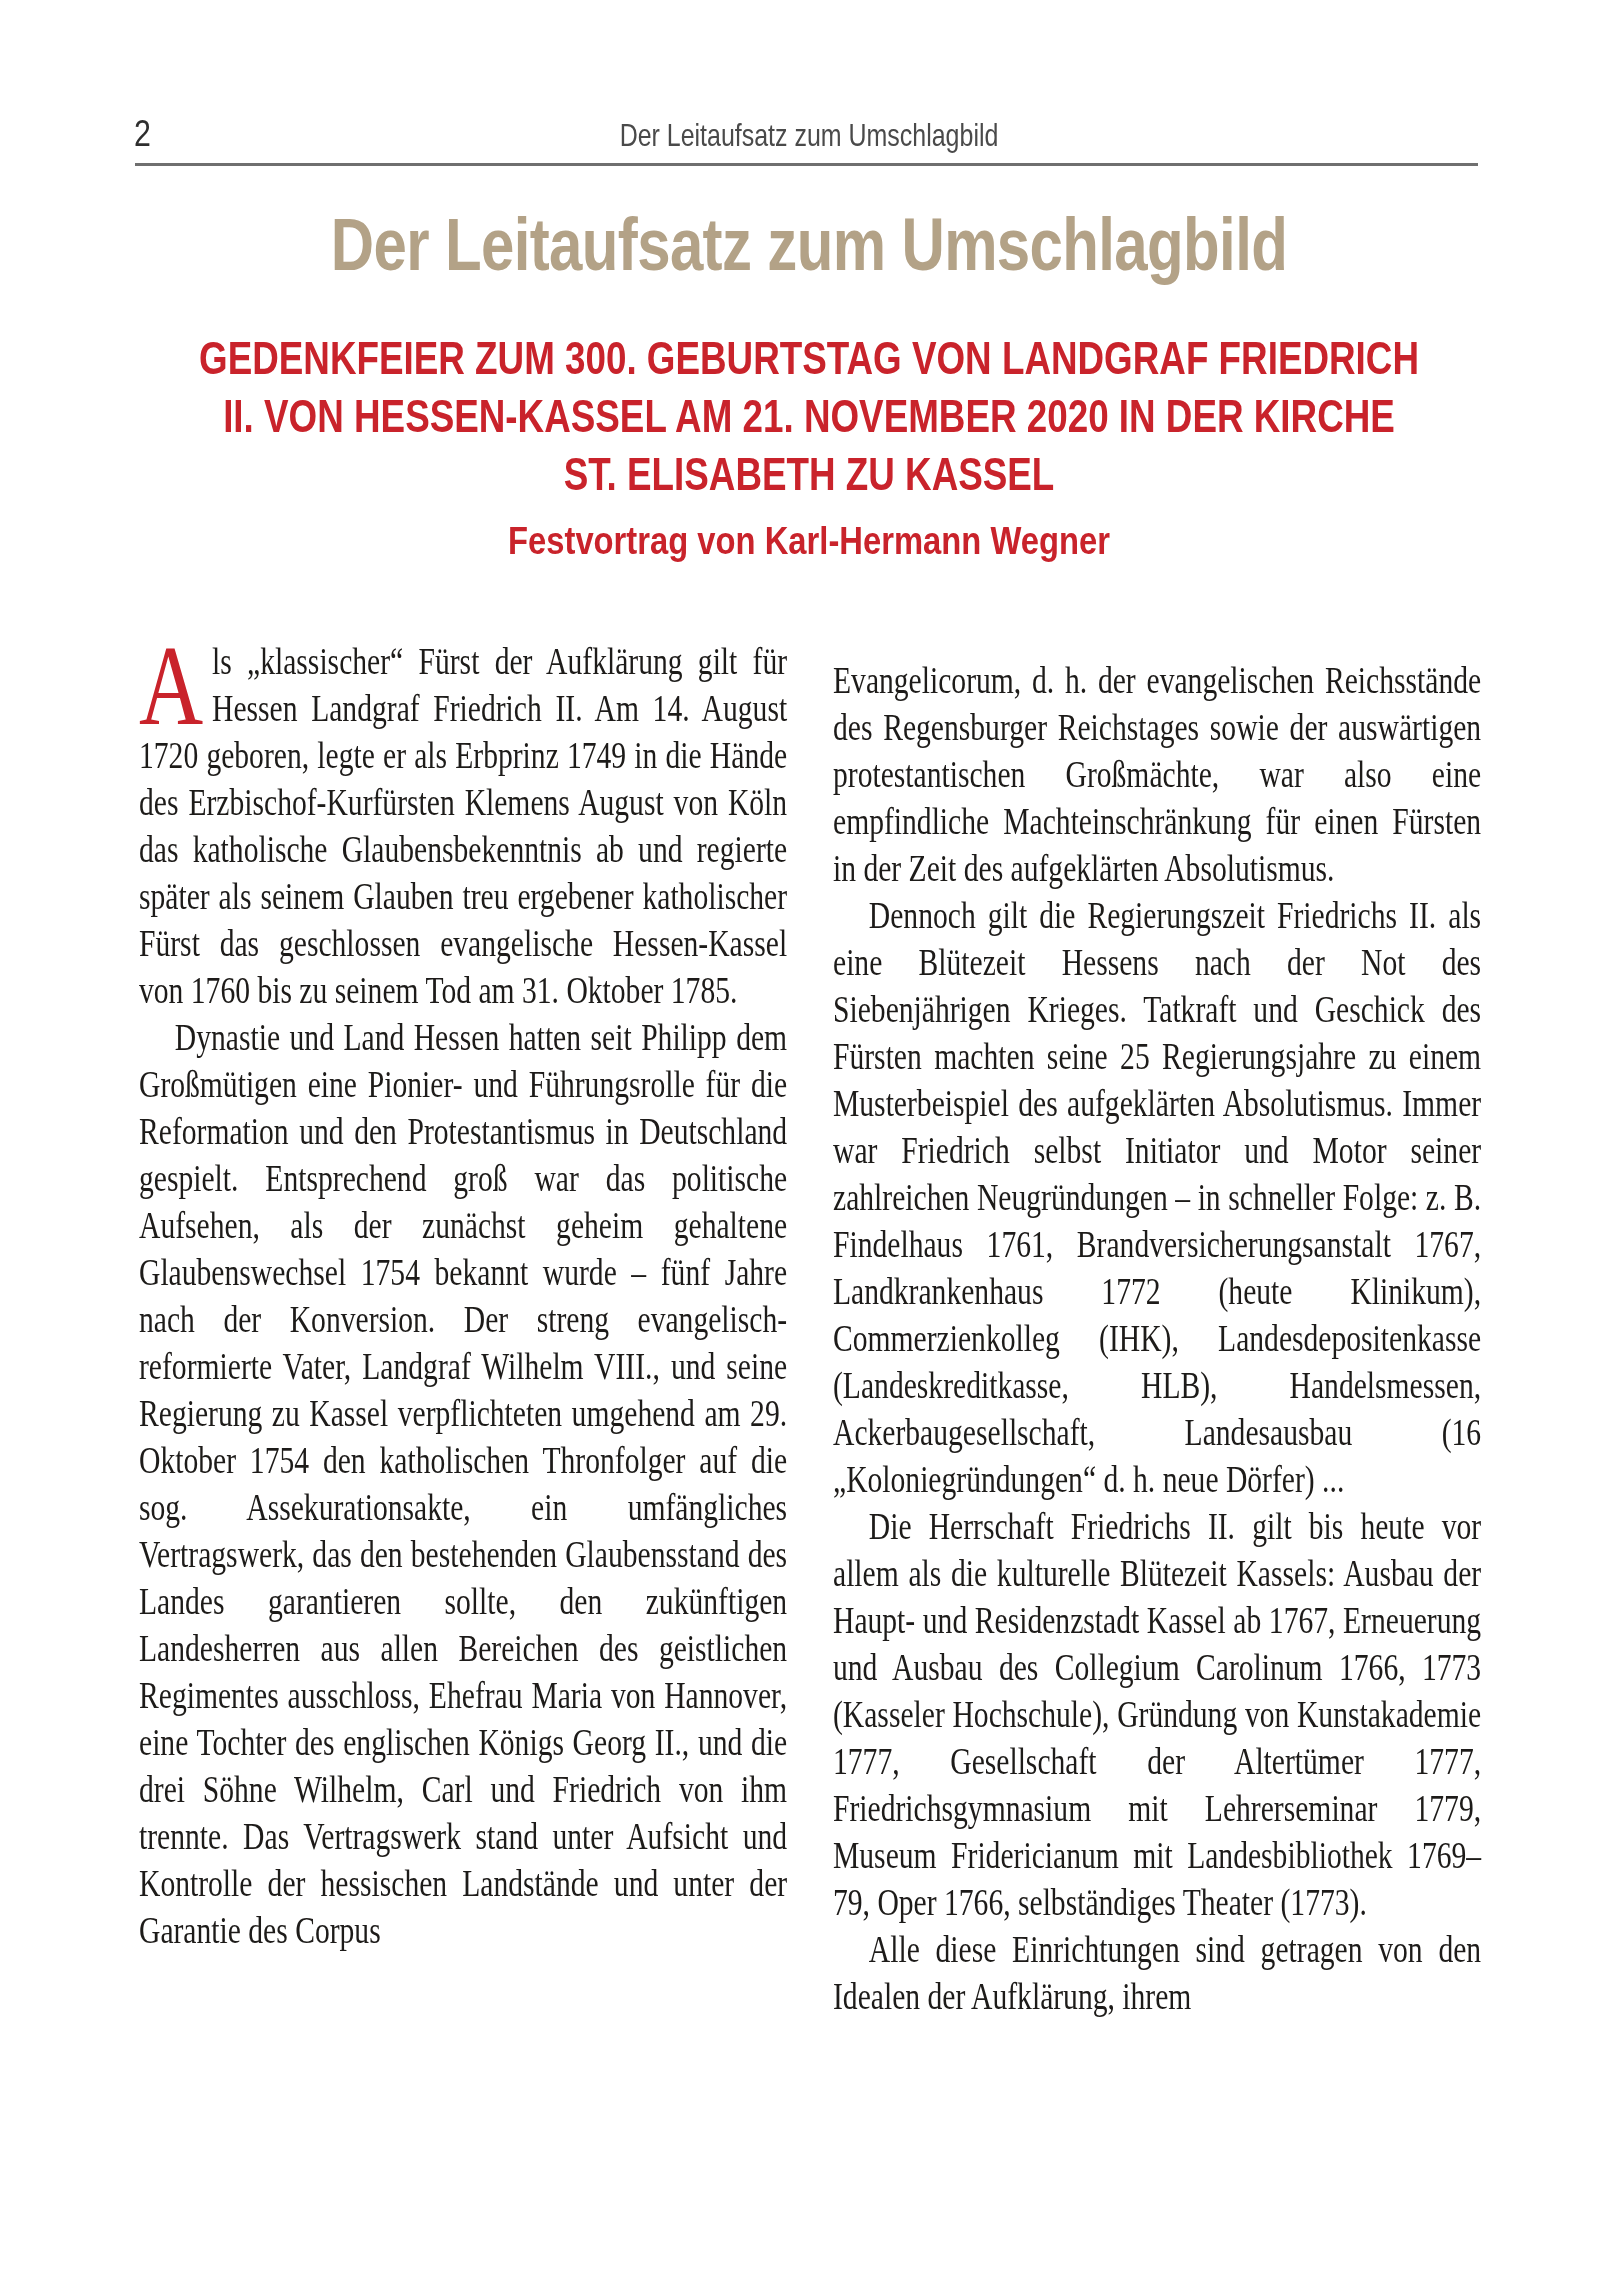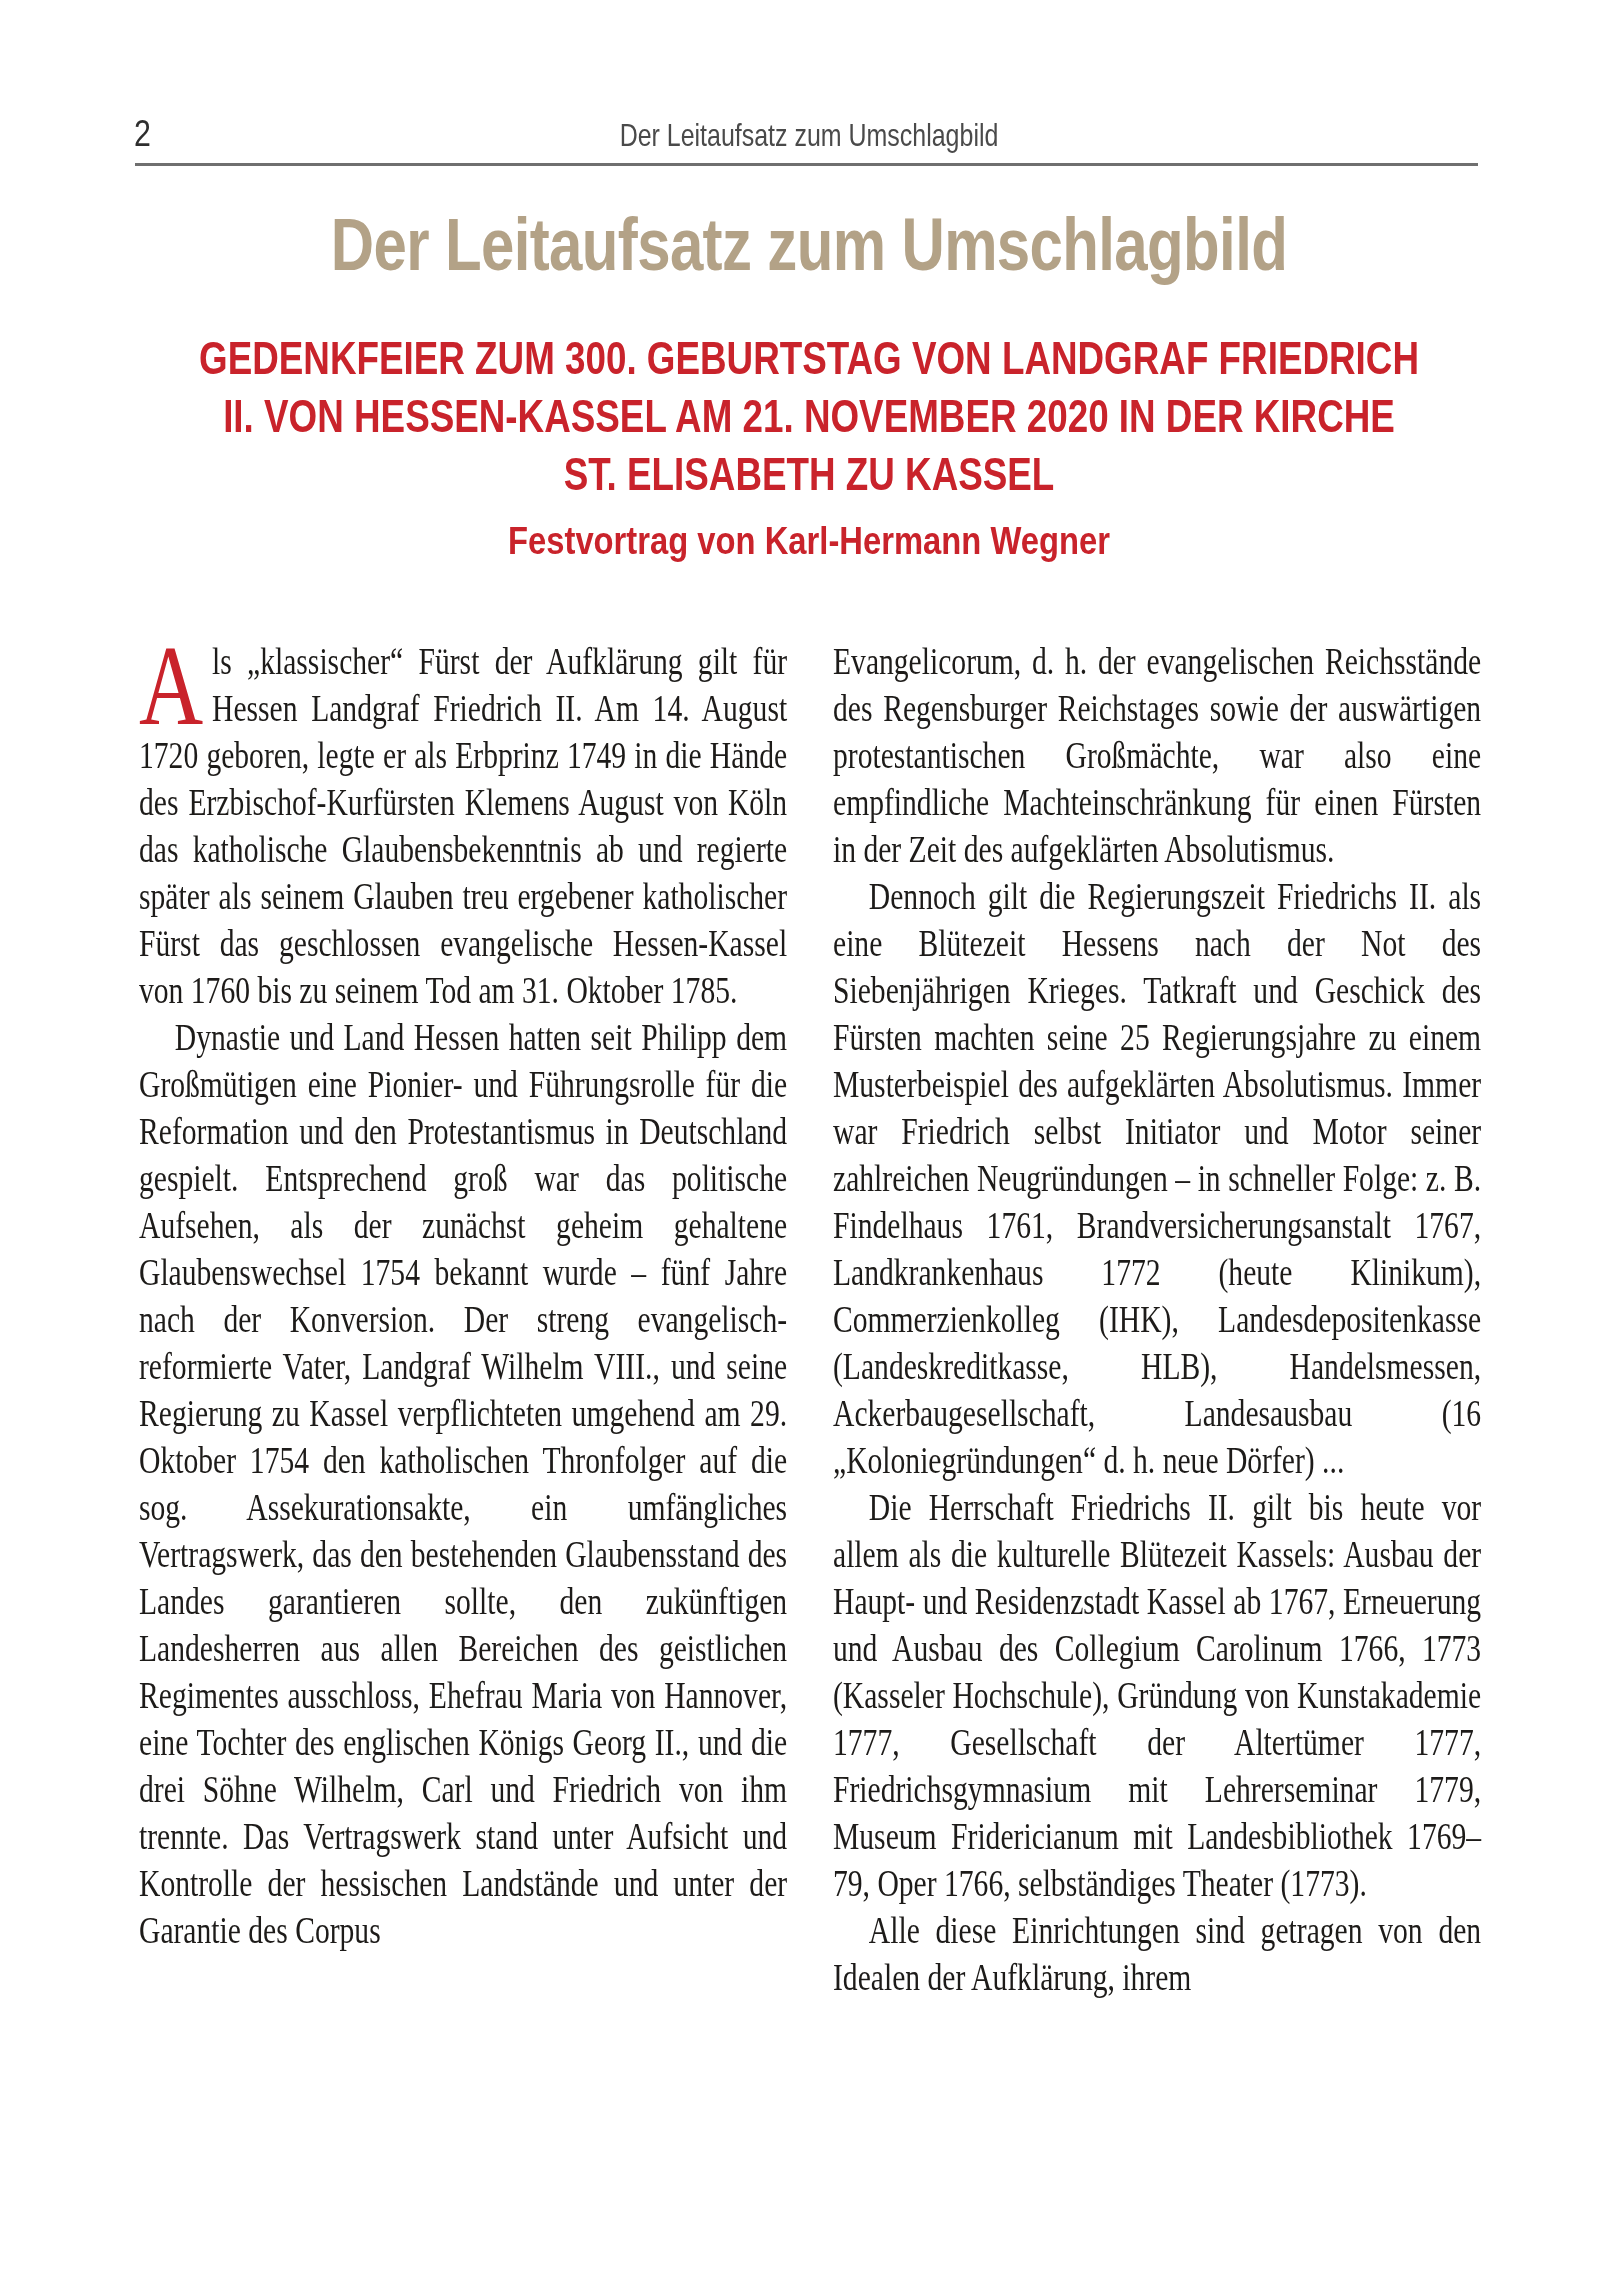--- a/index.html
+++ b/index.html
@@ -54,21 +54,21 @@
     font-family: "Liberation Sans", "DejaVu Sans", sans-serif;
     font-weight: 700; font-size: 39px;
     color: #c9232b;
     transform: scaleX(0.84); transform-origin: 50% 0;
   }
   .body-wrap {
     position: absolute; left: 139px; top: 638px; width: 1341px;
     display: flex; gap: 46px;
   }
   .col { width: 648px; }
-  .col:last-child { width: 646px; }
+  .col:last-child { width: 646px; margin-top: 19px; }
   .col-inner {
     width: 832px;
     transform: scaleX(0.779); transform-origin: 0 0;
     font-size: 38px; line-height: 47px;
     color: #1d1b19;
     text-align: justify;
     hyphens: auto; -webkit-hyphens: auto;
   }
   .col-inner p { margin: 0; padding: 0; }
   .col-inner p.indent { text-indent: 46px; }

